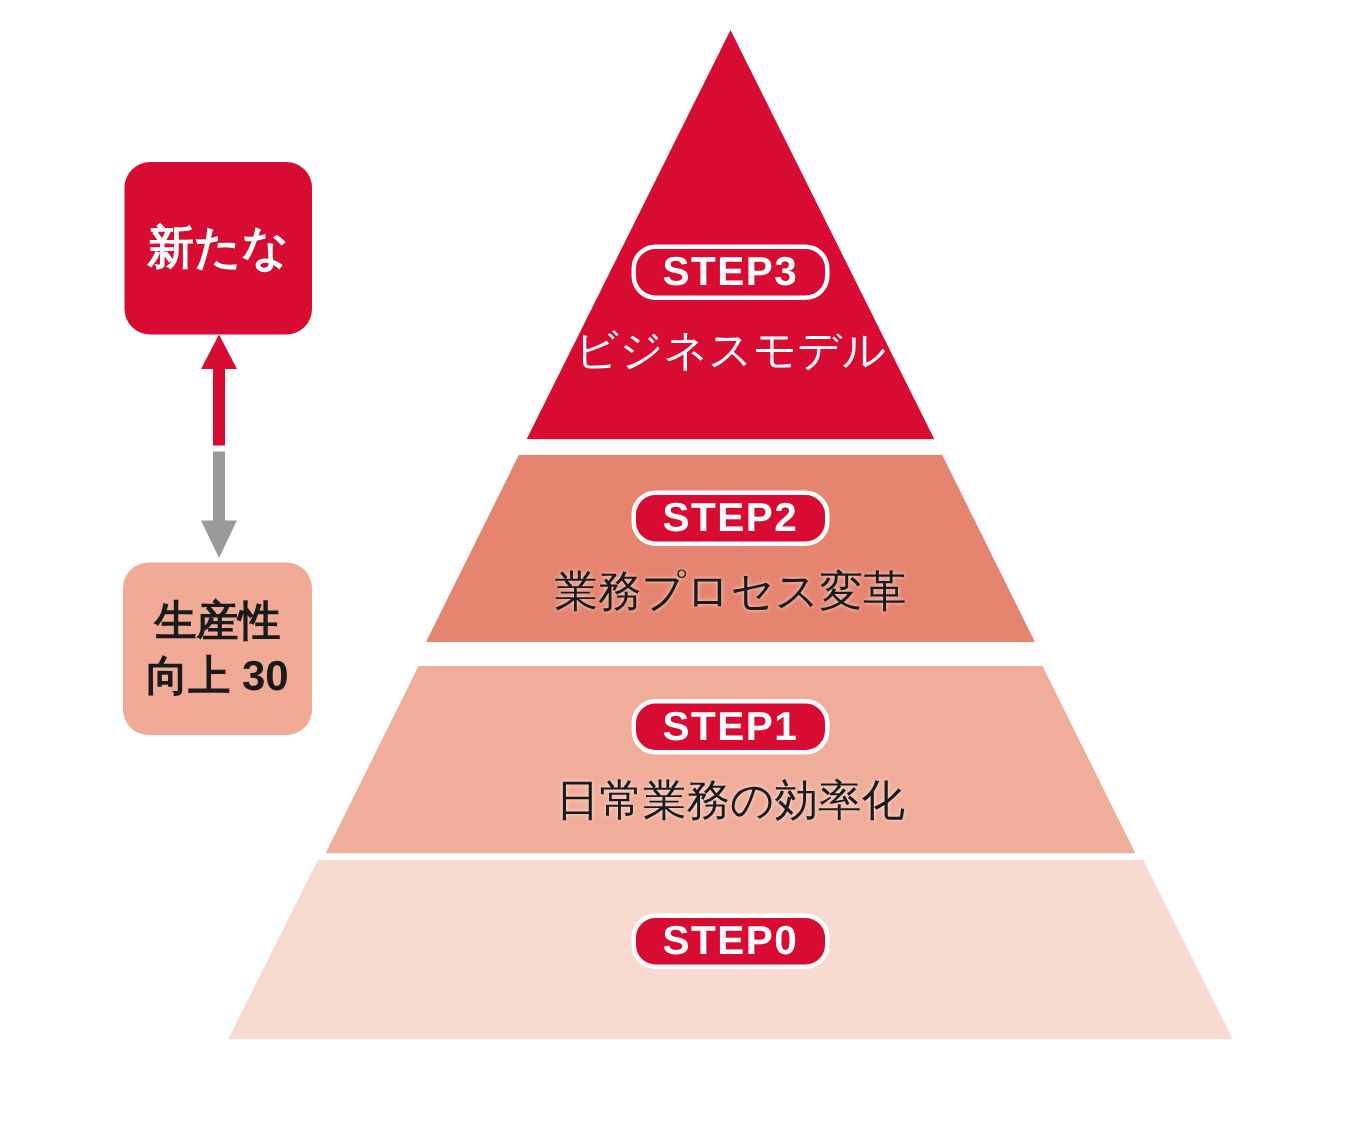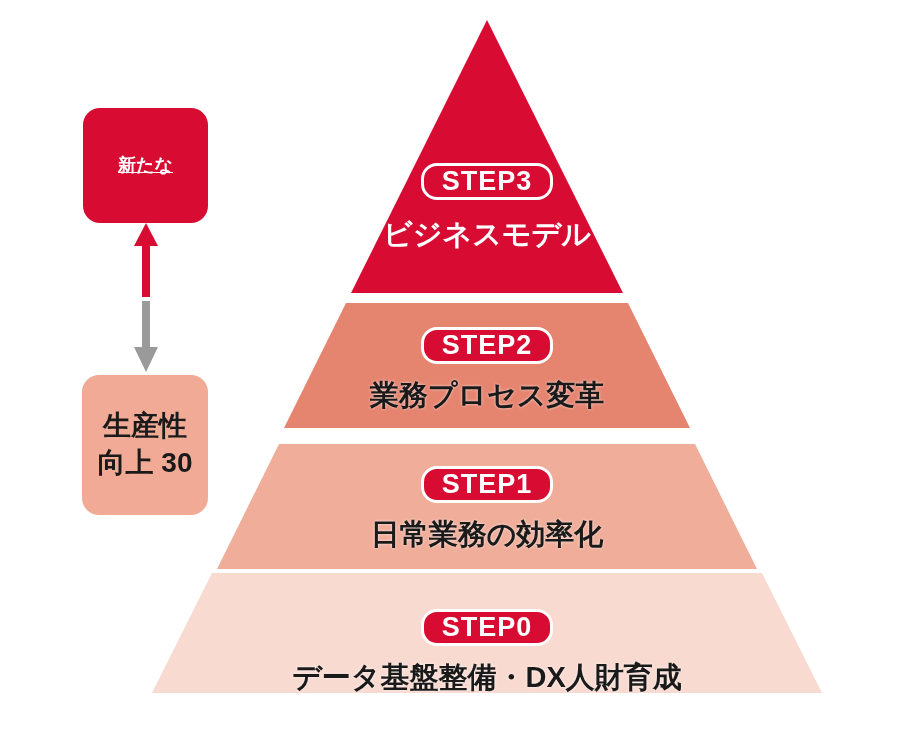--- a/index.html
+++ b/index.html
@@ -26,26 +26,25 @@
     font-weight: bold;
     border-radius: 17px;
     line-height: 1.32;
     box-sizing: border-box;
   }
   .value-box {
     left: 83px; top: 108px;
     width: 125px; height: 115px;
     background: var(--red);
     color: #ffffff;
-    font-size: 18px;
-    text-decoration: underline;
+    font-size: 31px;
   }
   .productivity-box {
     left: 82px; top: 375px;
-    width: 126px; height: 140px;
+    width: 126px; height: 115px;
     background: var(--pink-box-bg);
     color: var(--text-dark);
     font-size: 28px;
   }
 
   
   .arrows-svg {
     position: absolute;
     left: 130px; top: 219px;
     width: 32px; height: 157px;
@@ -99,21 +98,21 @@
     display: flex;
     align-items: center;
     justify-content: center;
     flex: none;
   }
   .level-step3 .badge { background: transparent; text-align: right; }
 
   .level-text {
     margin-top: 13px;
     text-align: center;
-    font-weight: bold;
+    font-weight: normal;
     font-size: 29px;
     line-height: 36px;
     color: var(--text-dark);
     text-shadow: 0 0 3px rgba(255,255,255,0.75);
     white-space: nowrap;
   }
   .level-step3 .level-text {
     color: #ffffff;
     text-shadow: none;
     margin-top: 16px;
@@ -160,18 +159,15 @@
 
   <div class="level level-step1">
     <div class="badge">STEP1</div>
     <div class="level-text">
       <div>日常業務の効率化</div>
     </div>
   </div>
 
   <div class="level level-step0">
     <div class="badge">STEP0</div>
-    <div class="level-text">
-      <div>データ基盤整備・DX人財育成</div>
-    </div>
   </div>
 
 </div>
 
 </body></html>

